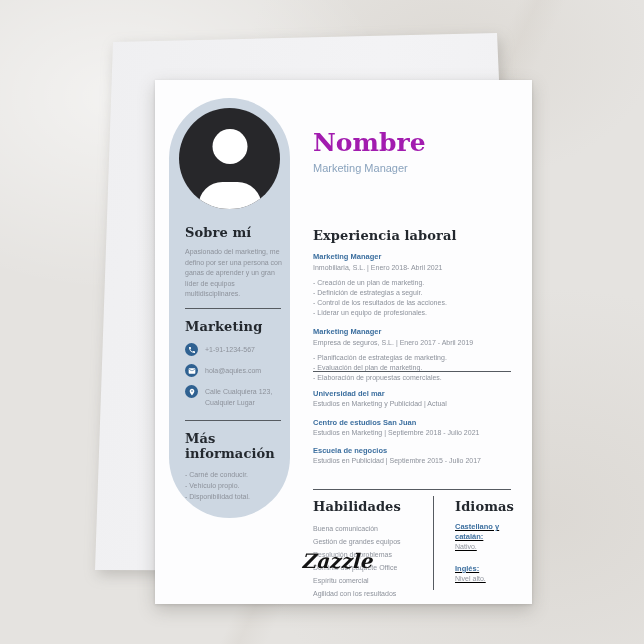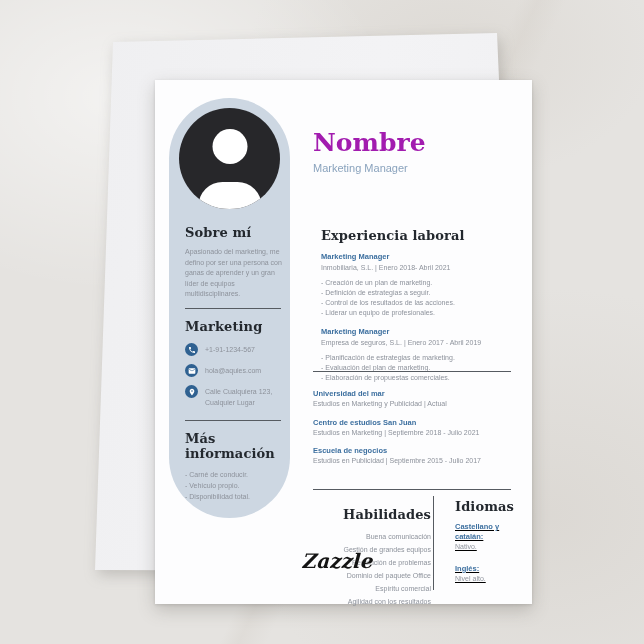--- a/index.html
+++ b/index.html
@@ -64,33 +64,33 @@
   .s-more .list { margin-top:8px; }
   .s-more .list div { line-height:1.6; }
 
   
   .main { position:absolute; left:158px; top:0; width:200px; }
   .header { position:absolute; top:50px; left:0; }
   .header h1 { font-family:"DejaVu Serif",serif; font-weight:700; font-size:25px;
     line-height:1; color:#a21caf; }
   .header .sub { margin-top:7px; font-size:11px; color:#8aa3bd; }
 
-  .experience { position:absolute; top:148px; left:8px; width:198px; }
+  .experience { position:absolute; top:148px; left:0; width:198px; }
   .job { margin-top:9px; }
   .job .meta { margin-top:1px; }
   .job .bullets { margin-top:4px; }
   .job .bullets div { line-height:1.45; white-space:nowrap; }
   .hr-a { position:absolute; left:158px; top:291px; width:198px; height:1px; background:#565b61; }
 
   .education { position:absolute; top:301px; left:0; width:198px; }
   .edu { margin-top:8px; }
   .hr-b { position:absolute; left:158px; top:409px; width:198px; height:1px; background:#565b61; }
 
   .bottom { position:absolute; top:419px; left:0; width:198px; }
-  .skills { position:absolute; left:0; top:8px; width:118px;text-align:right; }
+  .skills { position:absolute; left:0; top:0; width:118px; }
   .skills .gray div { line-height:13px; white-space:nowrap; }
   .skills .gray { margin-top:8px; }
   .div-v { position:absolute; left:278px; top:416px; width:1px; height:94px; background:#565b61; }
   .langs { position:absolute; left:142px; top:0; width:70px; }
   .langs .entry { margin-top:8px;text-decoration:underline; }
   .langs .entry + .entry { margin-top:11px; }
 
   
   .watermark { position:absolute; left:303px; top:549px; z-index:5;
     font-family:"DejaVu Serif",serif; font-style:italic; font-weight:800;

